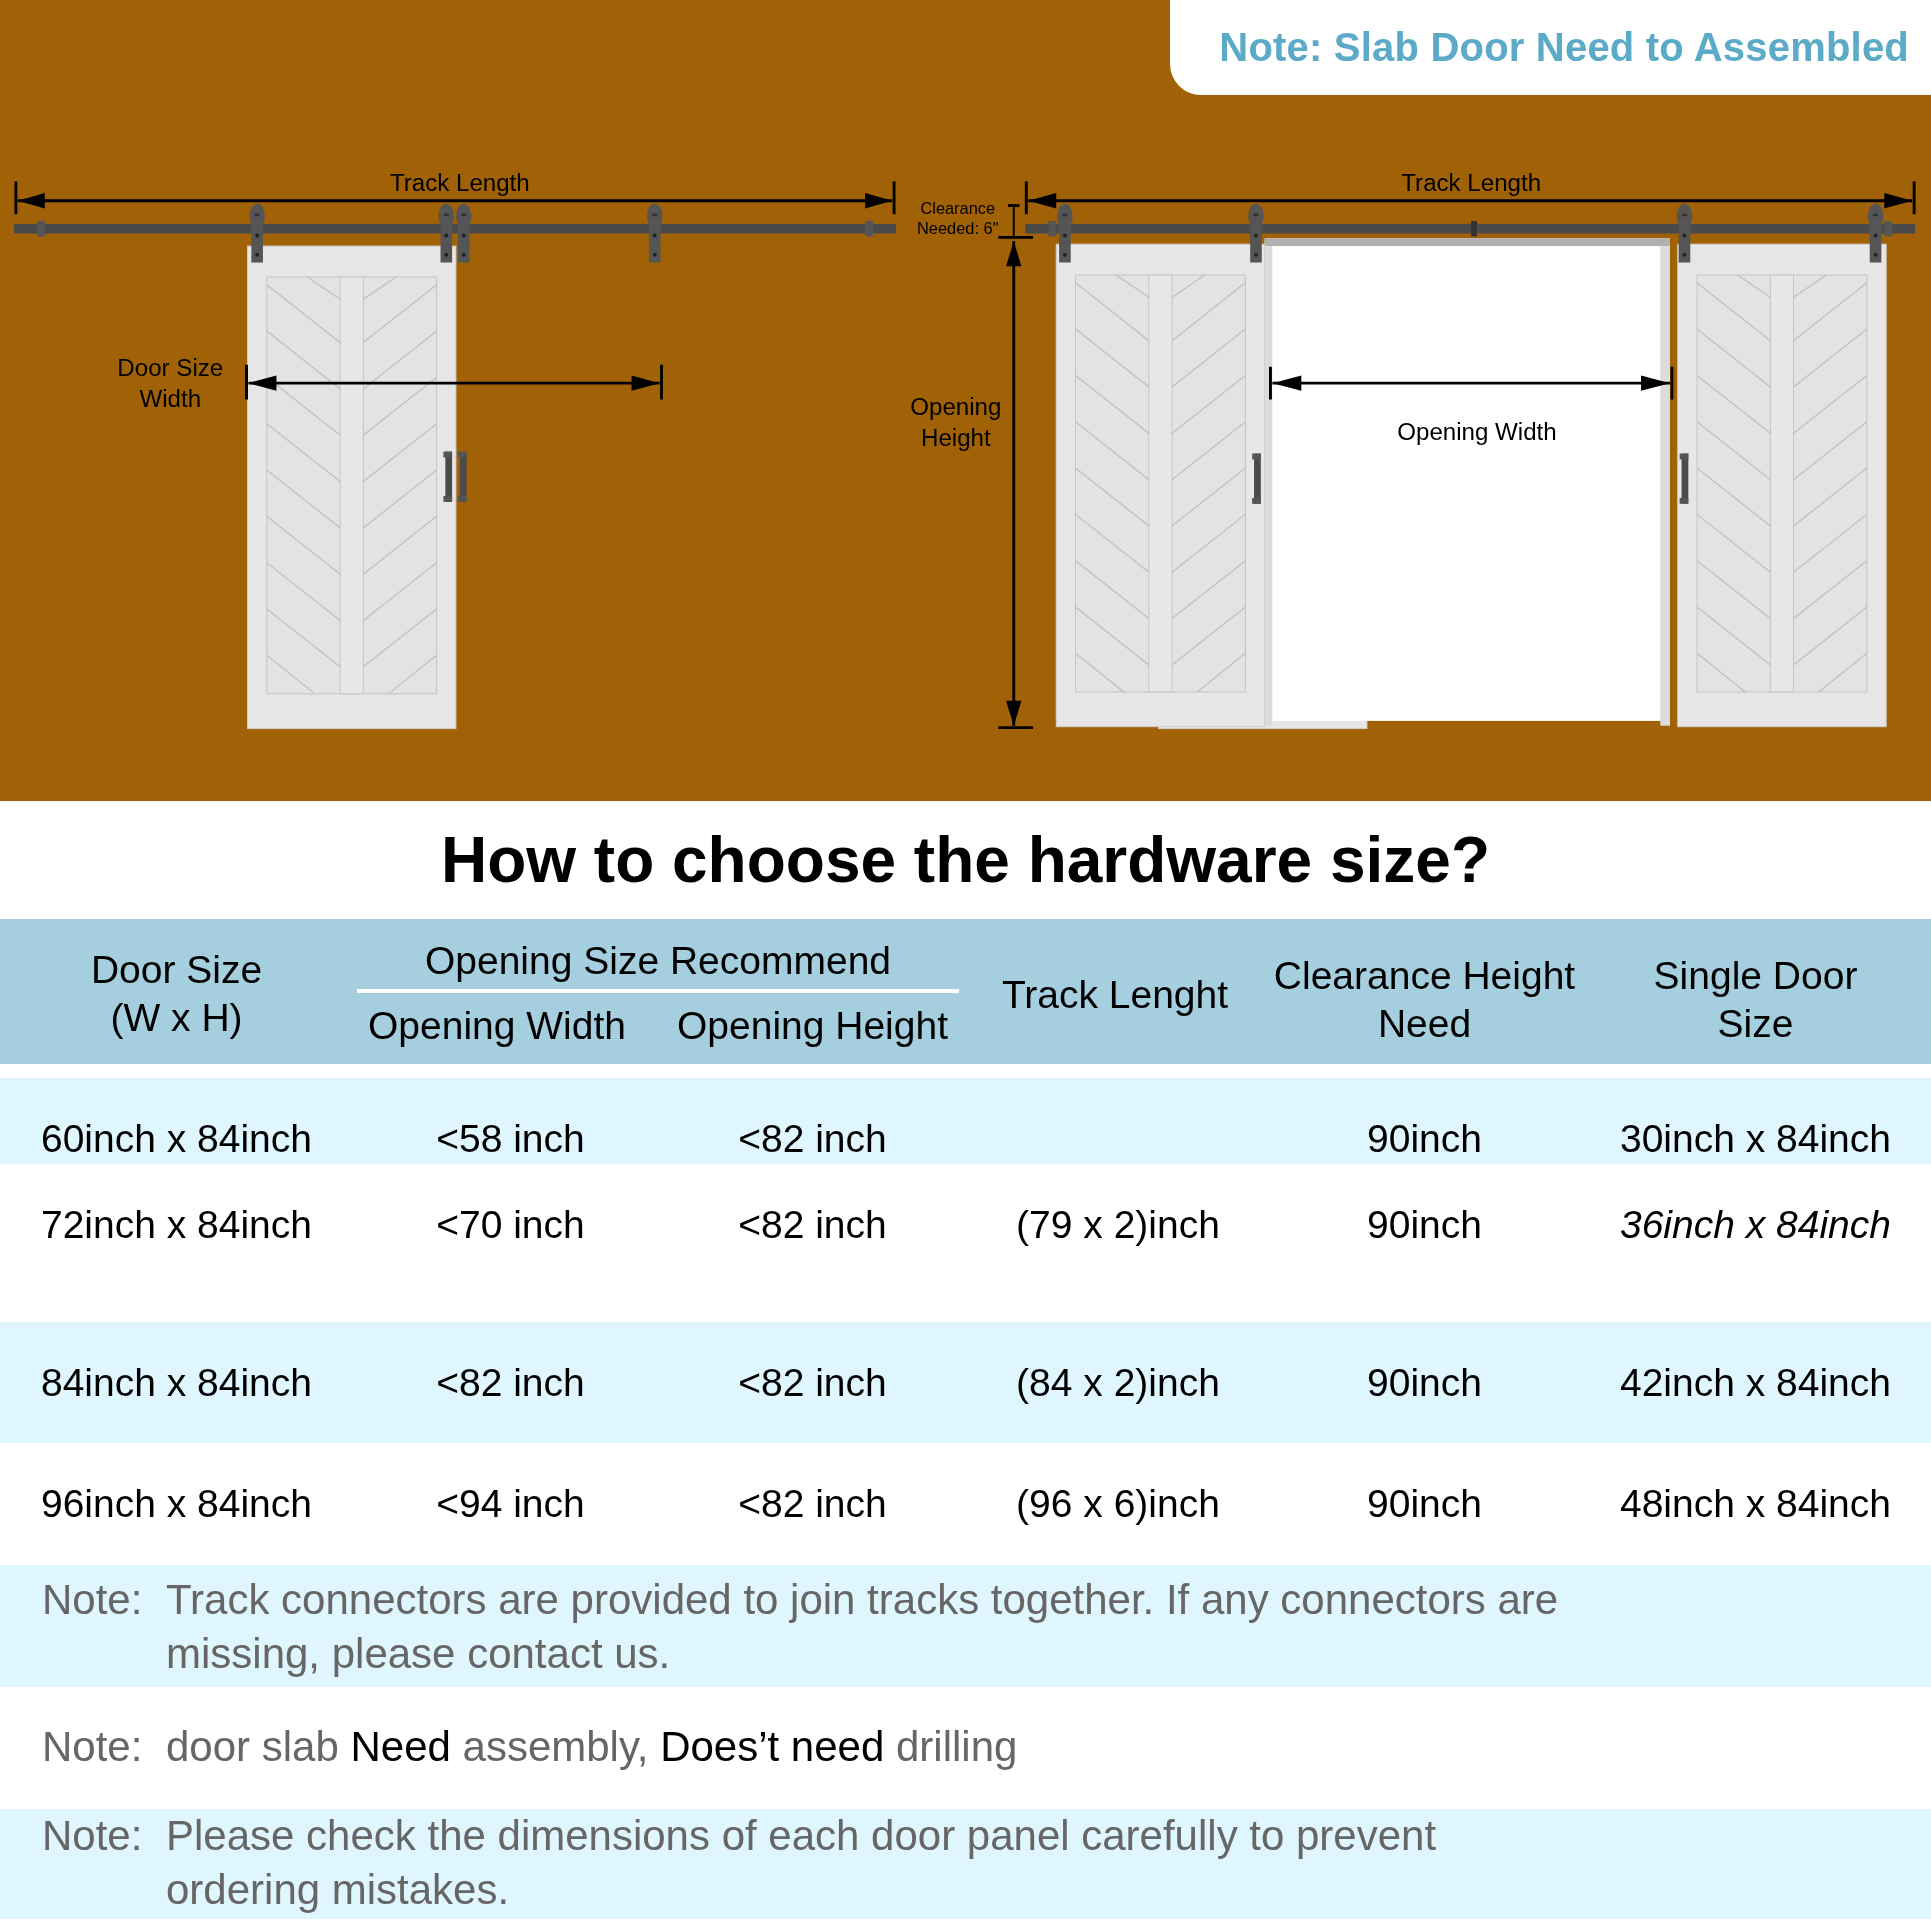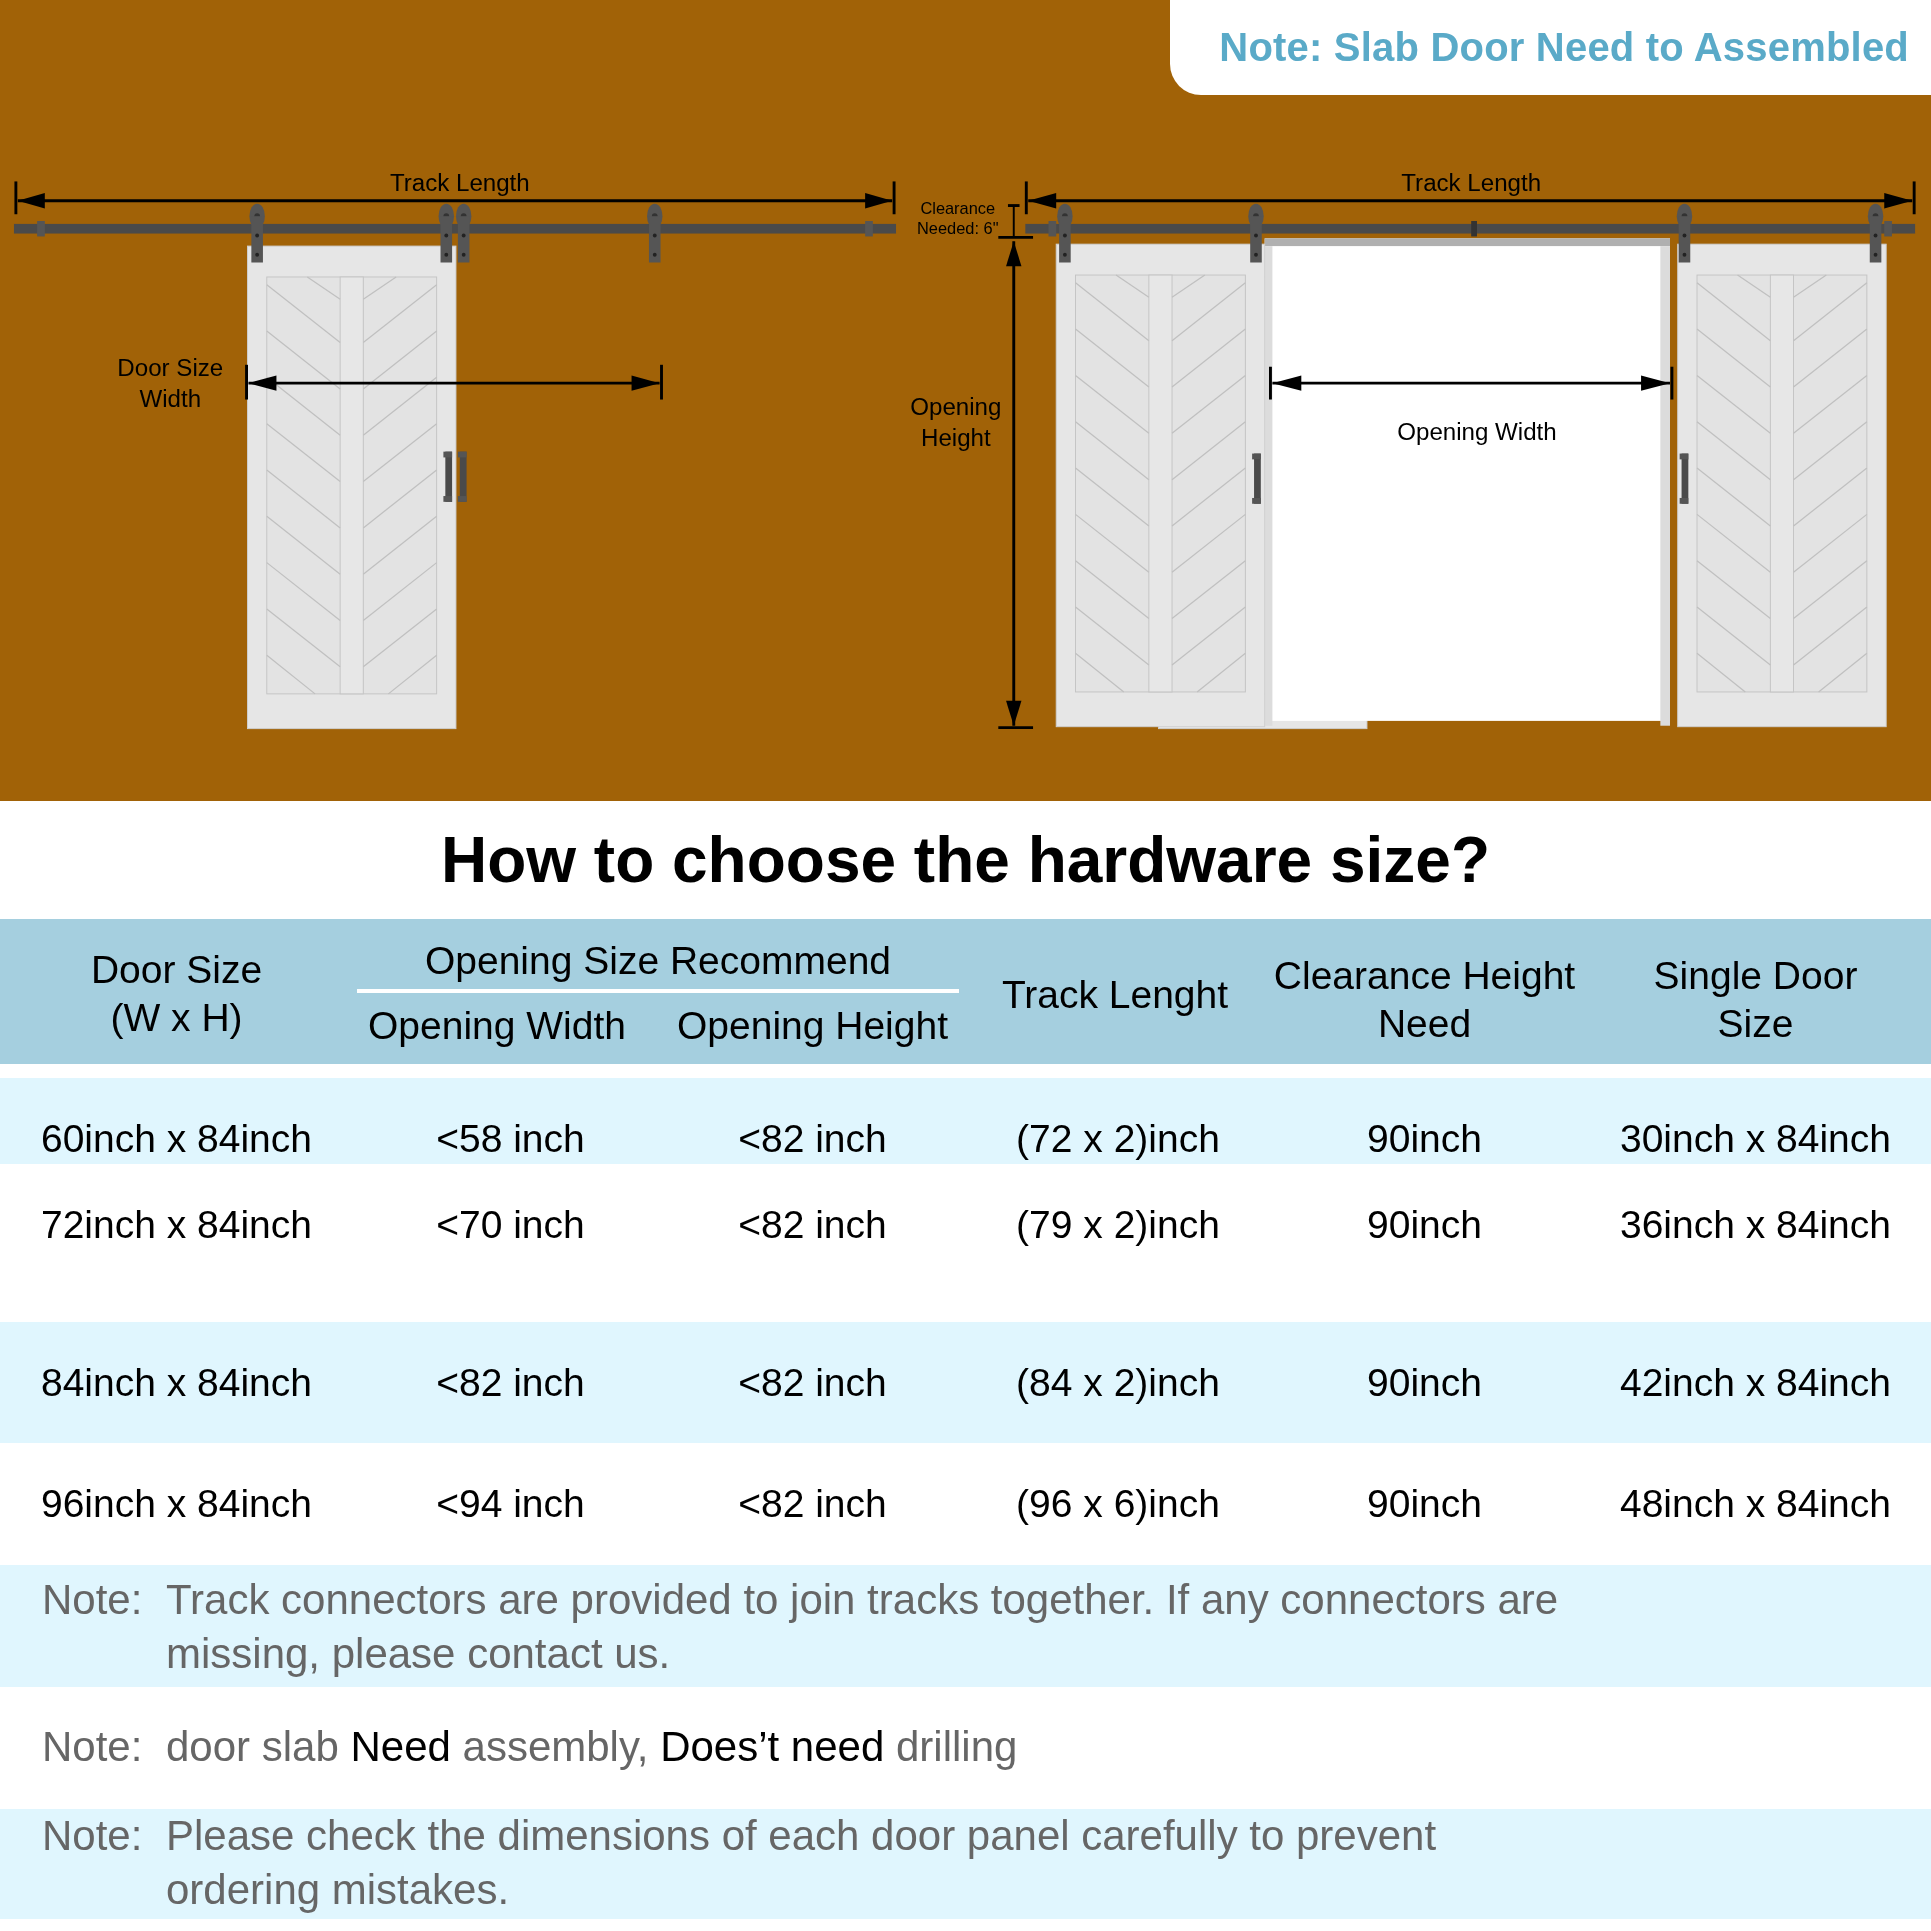--- a/index.html
+++ b/index.html
@@ -192,31 +192,30 @@
 </div>
 <div class="th" style="left:1603px; width:305px; top:952px;">
   <div>Single Door</div>
   <div>Size</div>
 </div>
 
 <div class="row shaded" style="top:1078px;">
   <div class="cell" style="left:0; width:353px;">60inch x 84inch</div>
   <div class="cell" style="left:357px; width:307px;">&lt;58 inch</div>
   <div class="cell" style="left:658px; width:309px;">&lt;82 inch</div>
-  <div class="cell" style="left:975px; width:286px;">(72 x 2)inch</div>
   <div class="cell" style="left:1246px; width:357px;">90inch</div>
   <div class="cell" style="left:1603px; width:305px;">30inch x 84inch</div>
 </div>
 <div class="row plain" style="top:1164px;">
   <div class="cell" style="left:0; width:353px;">72inch x 84inch</div>
   <div class="cell" style="left:357px; width:307px;">&lt;70 inch</div>
   <div class="cell" style="left:658px; width:309px;">&lt;82 inch</div>
   <div class="cell" style="left:975px; width:286px;">(79 x 2)inch</div>
   <div class="cell" style="left:1246px; width:357px;">90inch</div>
-  <div class="cell" style="left:1603px; width:305px;">36inch x 84inch</div>
+  <div class="cell" style="left:1603px; width:305px;font-style:italic;">36inch x 84inch</div>
 </div>
 <div class="row shaded" style="top:1322px;">
   <div class="cell" style="left:0; width:353px;">84inch x 84inch</div>
   <div class="cell" style="left:357px; width:307px;">&lt;82 inch</div>
   <div class="cell" style="left:658px; width:309px;">&lt;82 inch</div>
   <div class="cell" style="left:975px; width:286px;">(84 x 2)inch</div>
   <div class="cell" style="left:1246px; width:357px;">90inch</div>
   <div class="cell" style="left:1603px; width:305px;">42inch x 84inch</div>
 </div>
 <div class="row plain" style="top:1443px;">

